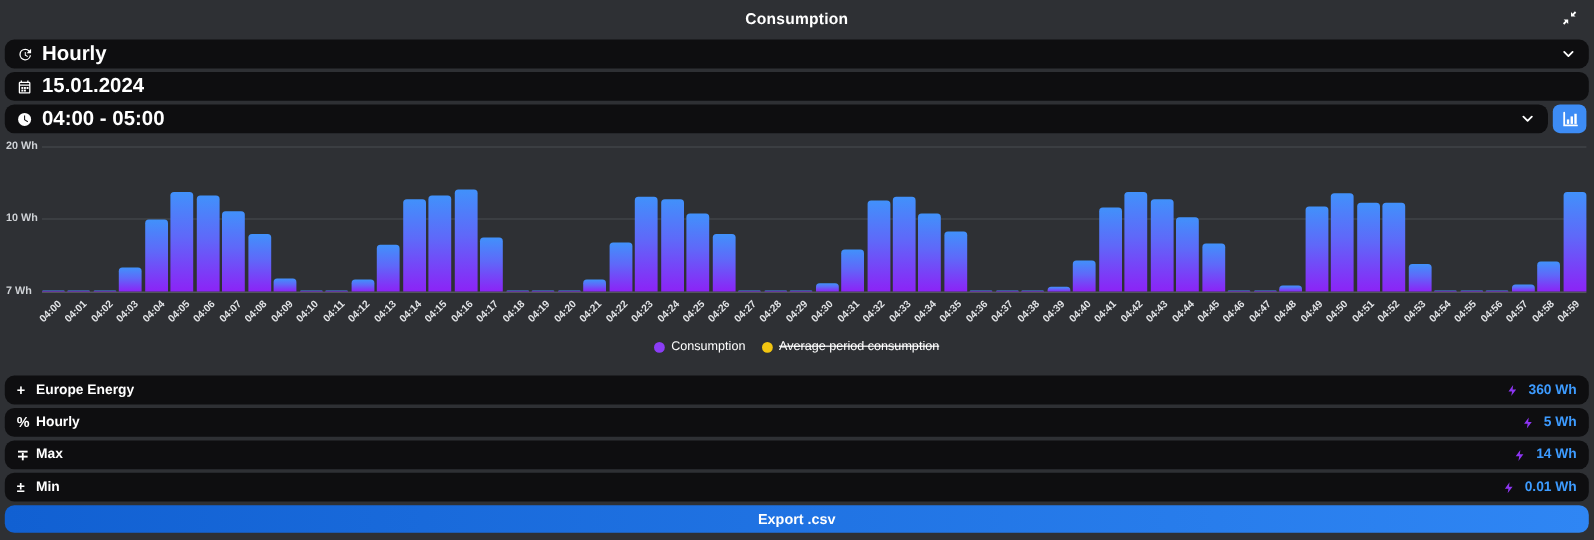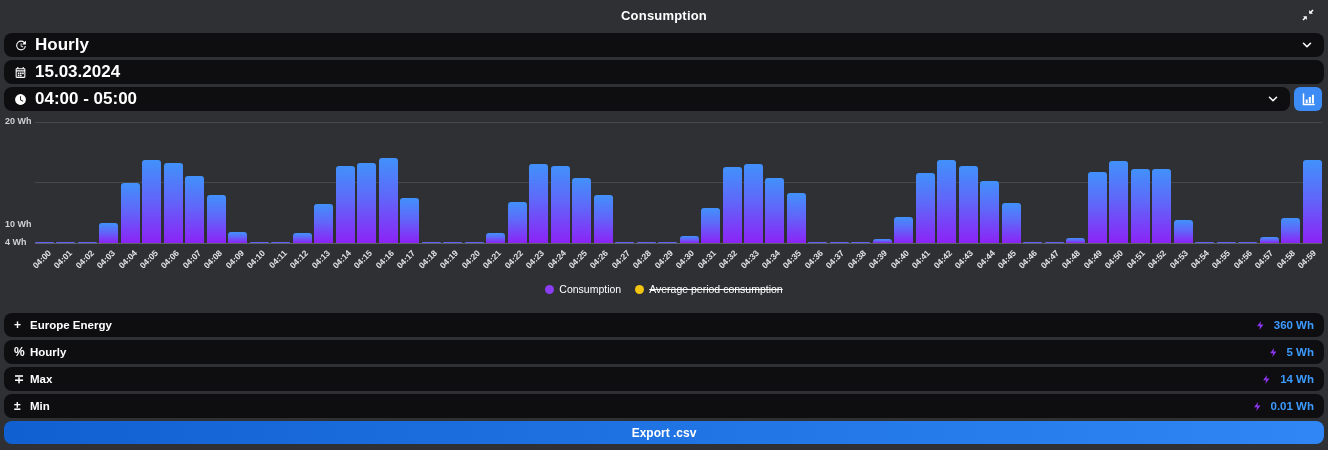--- a/index.html
+++ b/index.html
@@ -25,21 +25,21 @@
   .row-time   { top:87px; right:38px; }
   .chart-type-btn { position:absolute; top:87px; right:6px; width:28px; height:24px;
                     background:#3d8cf5; border-radius:6px; display:flex;
                     align-items:center; justify-content:center; cursor:pointer; }
 
   
   .chart { position:absolute; top:113px; left:0; right:0; height:197px; }
   .gridline { position:absolute; left:35px; right:6px; height:1px; background:#45484d; }
   .gl-20 { top:9px; } .gl-10 { top:69px; } .gl-0 { top:130px; background:#5d6065; }
   .ytick { position:absolute; left:5px; font-size:9px; font-weight:600; color:#cfd2d6; }
-  .yt-20 { top:3px; } .yt-10 { top:63px;margin-top:43px; } .yt-0 { top:124px; }
+  .yt-20 { top:3px; } .yt-10 { top:63px; } .yt-0 { top:124px; }
   .plot { position:absolute; top:9px; height:121px; left:35px; right:6px;
           display:flex; align-items:flex-end; justify-content:space-between; }
   .bar { width:19px; min-height:1px; border-radius:3px 3px 0 0;
          background:linear-gradient(180deg,#4191fb 0%,#5f68f9 45%,#8c23f6 100%); }
   .xaxis { position:absolute; top:133px; left:35px; right:6px; height:40px; }
   .xlabel { position:absolute; top:2px; white-space:nowrap; font-size:8.5px;
             font-weight:600; color:#e2e4e7;
             transform:translateX(-100%) rotate(-45deg); transform-origin:100% 0; }
 
   
@@ -105,21 +105,21 @@
   <span>
     <svg width="13" height="13" viewBox="0 0 24 24" fill="#fff">
       <path d="M19 4h-1V2h-2v2H8V2H6v2H5C3.9 4 3 4.9 3 6v14c0 1.1.9 2 2 2h14c1.1 0 2-.9 2-2V6c0-1.1-.9-2-2-2zm0 16H5V10h14v10zM19 8H5V6h14v2z"></path>
       <rect x="7" y="12" width="3" height="3"></rect>
         <rect x="11" y="12" width="3" height="3"></rect>
         <rect x="15" y="12" width="3" height="3"></rect>
         <rect x="7" y="16" width="3" height="3"></rect>
         <rect x="11" y="16" width="3" height="3"></rect>
     </svg>
   </span>
-  <span class="val">15.03.2024</span>
+  <span class="val">15.01.2024</span>
 </div>
 
 <div class="pill row-time">
   <span>
     <svg width="13" height="13" viewBox="0 0 24 24">
       <circle cx="12" cy="12" r="10" fill="#fff"></circle>
       <path d="M12.8 6h-1.6v7l5.3 3.2.8-1.3-4.5-2.7z" fill="#0e0e10"></path>
     </svg>
   </span>
   <span class="val">04:00 - 05:00</span>
@@ -140,21 +140,21 @@
     </svg>
   </span>
 </div>
 
 <div class="chart">
   <div class="gridline gl-20"></div>
   <div class="gridline gl-10"></div>
   <div class="gridline gl-0"></div>
   <div class="ytick yt-20">20 Wh</div>
   <div class="ytick yt-10">10 Wh</div>
-  <div class="ytick yt-0">4 Wh</div>
+  <div class="ytick yt-0">7 Wh</div>
   <div class="plot">
       <div class="bar" style="height: 1.2%;"></div>
       <div class="bar" style="height: 1.2%;"></div>
       <div class="bar" style="height: 1.2%;"></div>
       <div class="bar" style="height: 16.5%;"></div>
       <div class="bar" style="height: 50%;"></div>
       <div class="bar" style="height: 69%;"></div>
       <div class="bar" style="height: 66.5%;"></div>
       <div class="bar" style="height: 55%;"></div>
       <div class="bar" style="height: 40%;"></div>

